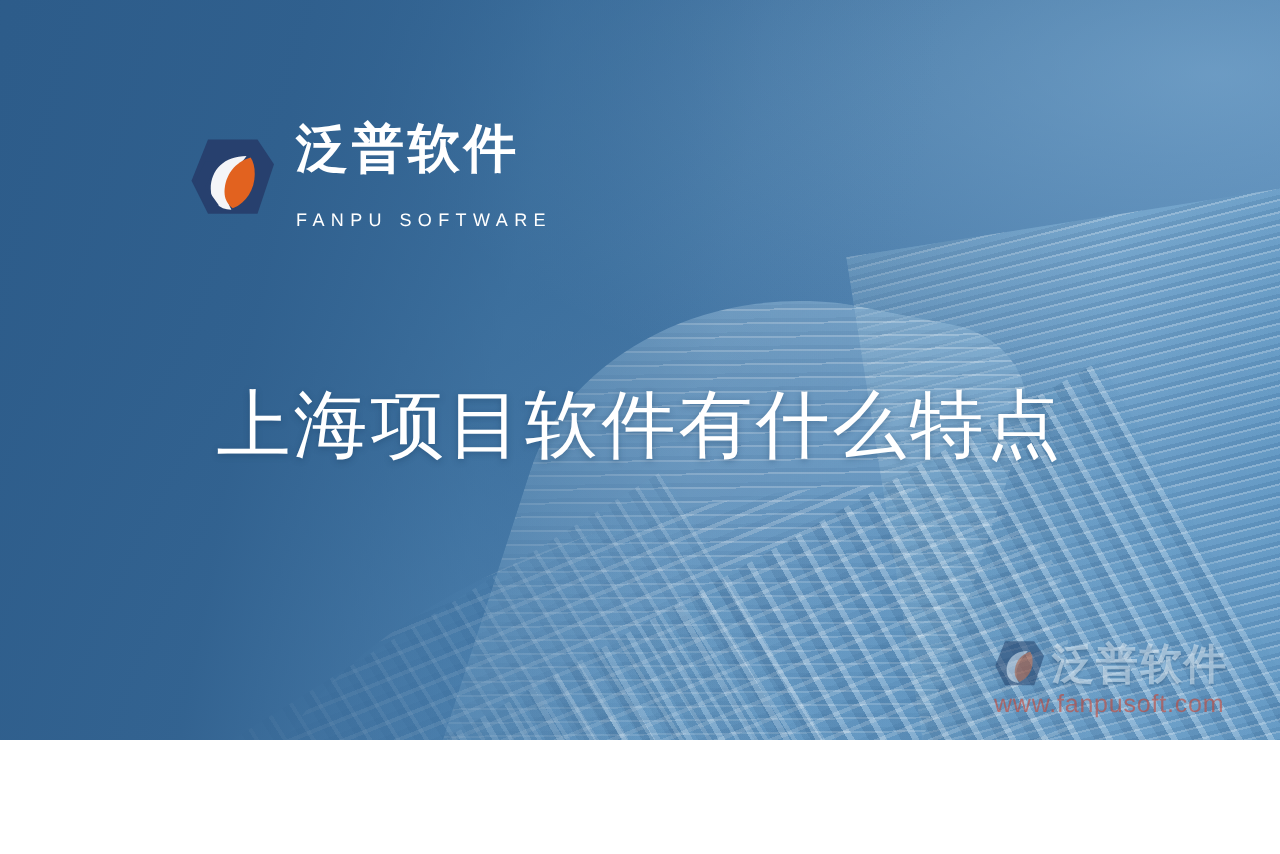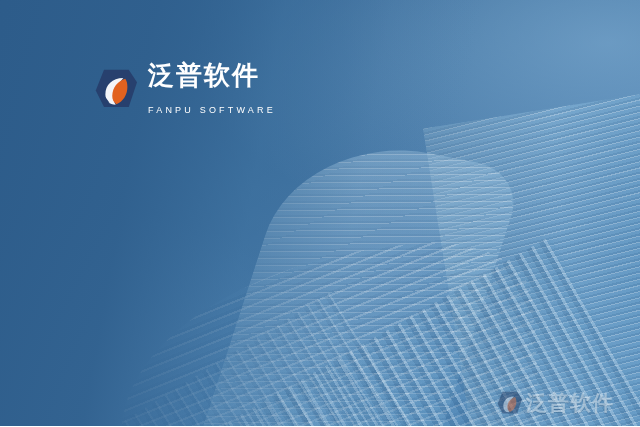--- a/index.html
+++ b/index.html
@@ -4,21 +4,21 @@
 <title>上海项目软件有什么特点</title>
 <style>
   html, body {
     margin: 0;
     padding: 0;
     background: #ffffff;
   }
   #banner {
     position: relative;
     width: 640px;
-    height: 426px;
+    height: 370px;
     overflow: hidden;
     font-family: "Liberation Sans", "DejaVu Sans", sans-serif;
     background: #2d5c8a;
   }
 
   
   .sky {
     position: absolute;
     inset: 0;
     background:
@@ -270,27 +270,29 @@
         <path d="M47 17 C36 20 28 30 28 42 C28 47 30 51 34 54 C44 50 50 40 50 29 C50 24 49 20 47 17 Z" fill="#e2621f"></path>
         <path d="M14 20 L24 20 L14 38 L24 52 L14 52 L6 36 Z" fill="#27406e"></path>
       </svg>
     </span>
     <span class="logo-words">
       <span class="logo-cn">泛普软件</span>
       <span class="logo-en">FANPU SOFTWARE</span>
     </span>
   </div>
 
+  <div class="headline">上海项目软件有什么特点</div>
 
   <div class="watermark">
     <div class="wm-row">
       <span>
         <svg class="wm-mark" viewBox="0 0 64 64" aria-hidden="true">
           <polygon points="16,4 52,4 64,22 52,58 16,58 4,34" fill="#1d3a63" opacity="0.75"></polygon>
           <path d="M44 16 C28 16 18 26 18 40 C18 49 24 55 33 55 C29 48 29 40 33 32 C37 24 42 19 44 16 Z" fill="#dfeaf3" opacity="0.75"></path>
           <path d="M47 17 C36 20 28 30 28 42 C28 47 30 51 34 54 C44 50 50 40 50 29 C50 24 49 20 47 17 Z" fill="#c2603a" opacity="0.80"></path>
         </svg>
       </span>
       <span class="wm-cn">泛普软件</span>
     </div>
+    <div class="wm-url">www.fanpusoft.com</div>
   </div>
 
 </div>
 
 </body></html>

